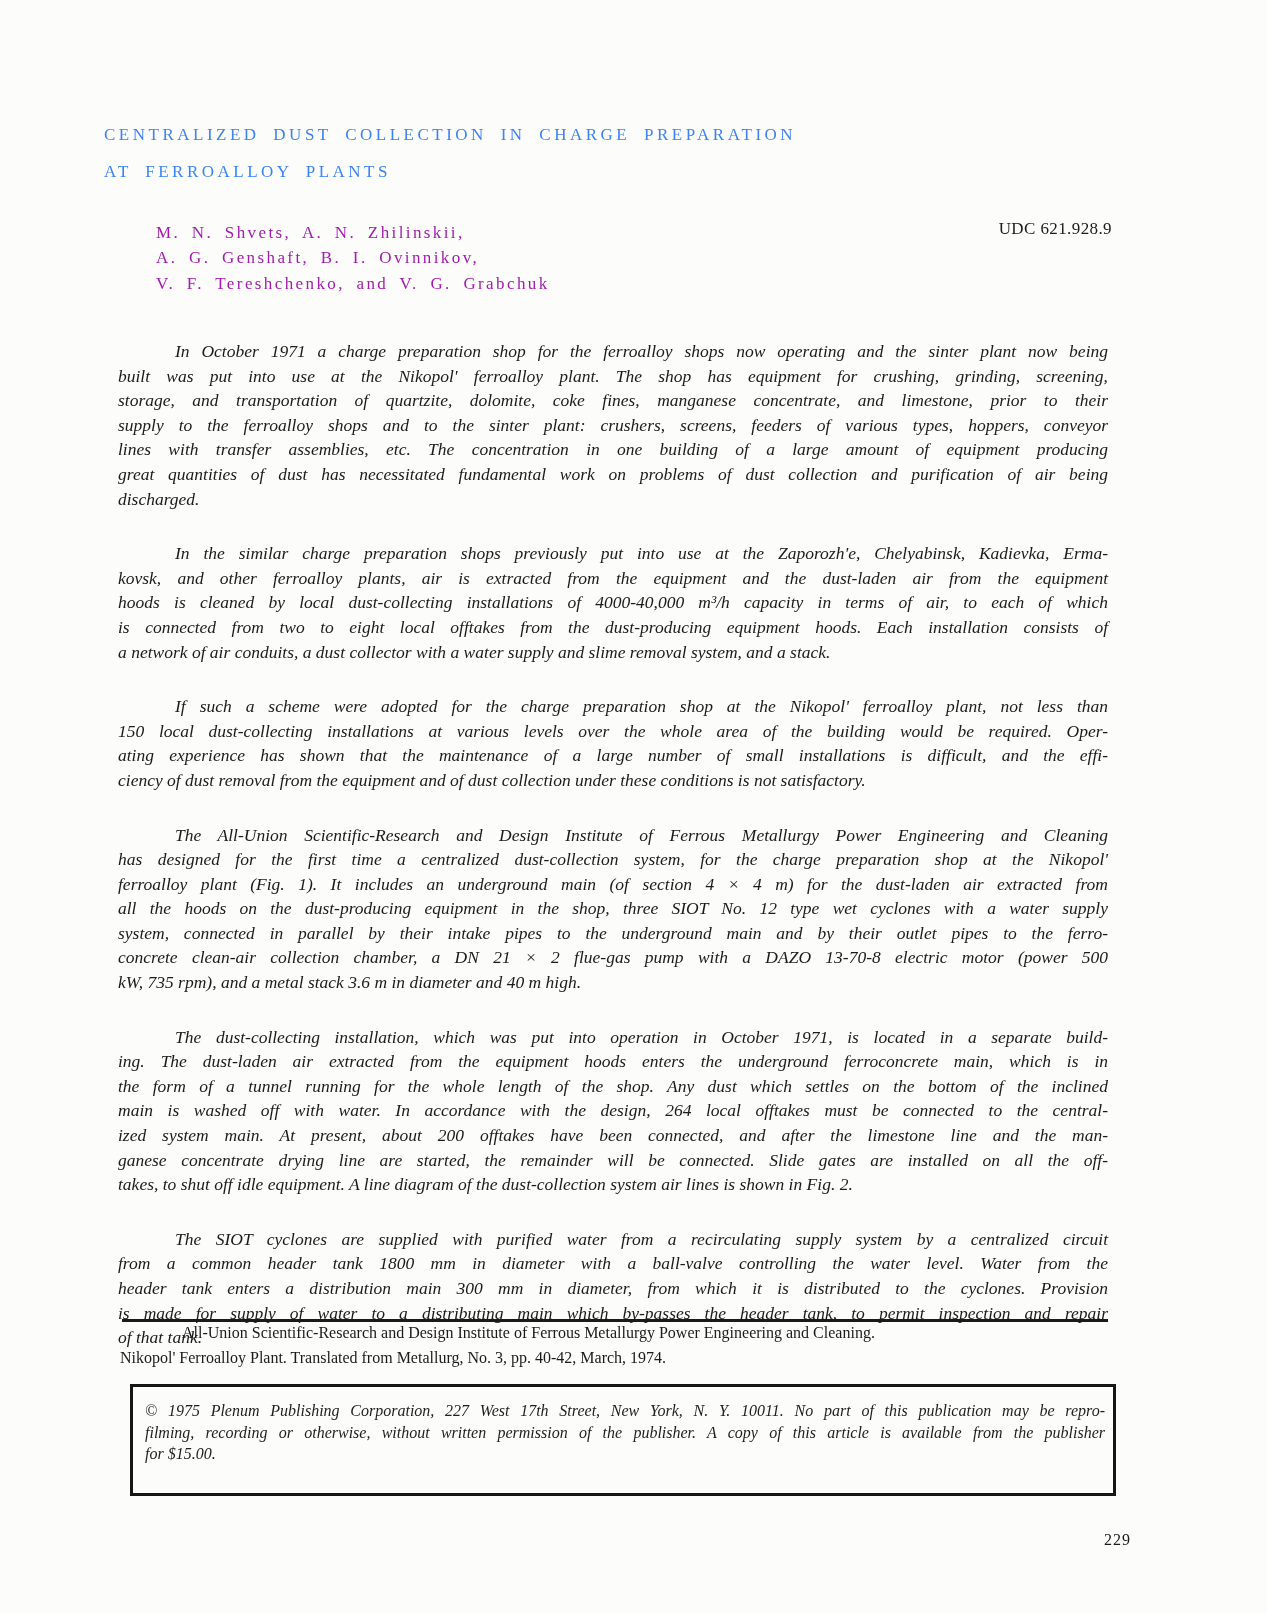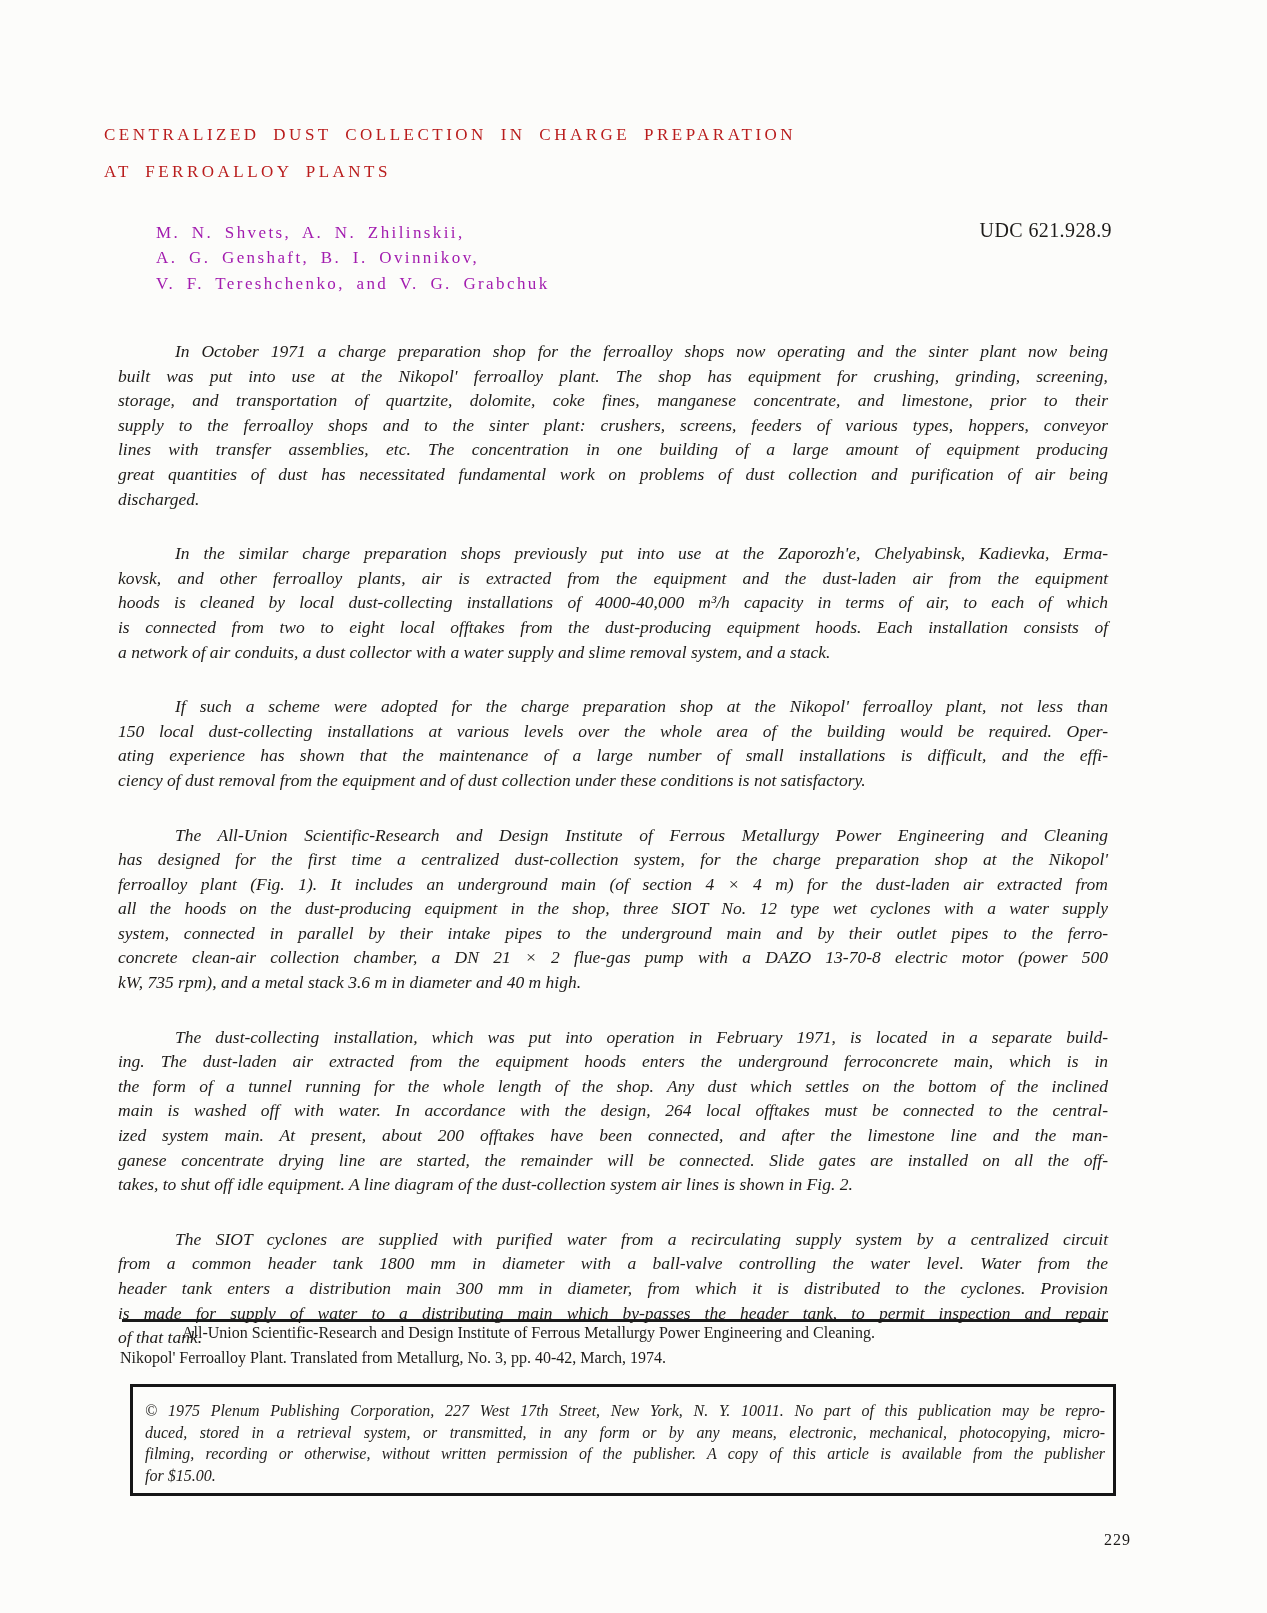--- a/index.html
+++ b/index.html
@@ -11,27 +11,27 @@
     position:relative;
     width:1267px; height:1613px;
     margin:0 auto;
     background:#fcfcfa;
     color:#1d1b19;
     overflow:hidden;
   }
   .title-line {
     position:absolute; left:104px;
     font-size:17px; letter-spacing:3.5px; word-spacing:6px;
-    white-space:nowrap; color:#b91c1c;
+    white-space:nowrap; color:#3b82f6;
   }
   #title1 { top:125px; }
   #title2 { top:162px; }
   .udc {
     position:absolute; top:219px; left:960px; width:152px;
-    text-align:right; font-size:20px; letter-spacing:0.4px;
+    text-align:right; font-size:17px; letter-spacing:0.4px;
     white-space:nowrap;
   }
   .authors {
     position:absolute; left:156px; top:220px;
     font-size:17px; letter-spacing:2.4px; word-spacing:5px;
     line-height:25.3px; white-space:nowrap; color:#a21caf;
   }
   .body-text {
     position:absolute; left:118px; top:339px; width:990px;
     font-size:17.5px; line-height:24.6px; color:#1d1b19;font-style:italic;
@@ -106,21 +106,21 @@
       <div class="para">
         <div class="line first">The All-Union Scientific-Research and Design Institute of Ferrous Metallurgy Power Engineering and Cleaning</div>
         <div class="line">has designed for the first time a centralized dust-collection system, for the charge preparation shop at the Nikopol'</div>
         <div class="line">ferroalloy plant (Fig. 1).  It includes an underground main (of section 4 × 4 m) for the dust-laden air extracted from</div>
         <div class="line">all the hoods on the dust-producing equipment in the shop, three SIOT No. 12 type wet cyclones with a water supply</div>
         <div class="line">system, connected in parallel by their intake pipes to the underground main and by their outlet pipes to the ferro-</div>
         <div class="line">concrete clean-air collection chamber, a DN 21 × 2 flue-gas pump with a DAZO 13-70-8 electric motor (power 500</div>
         <div class="line last">kW, 735 rpm), and a metal stack 3.6 m in diameter and 40 m high.</div>
       </div>
       <div class="para">
-        <div class="line first">The dust-collecting installation, which was put into operation in February 1971, is located in a separate build-</div>
+        <div class="line first">The dust-collecting installation, which was put into operation in October 1971, is located in a separate build-</div>
         <div class="line">ing.  The dust-laden air extracted from the equipment hoods enters the underground ferroconcrete main, which is in</div>
         <div class="line">the form of a tunnel running for the whole length of the shop.  Any dust which settles on the bottom of the inclined</div>
         <div class="line">main is washed off with water.  In accordance with the design, 264 local offtakes must be connected to the central-</div>
         <div class="line">ized system main.  At present, about 200 offtakes have been connected, and after the limestone line and the man-</div>
         <div class="line">ganese concentrate drying line are started, the remainder will be connected.  Slide gates are installed on all the off-</div>
         <div class="line last">takes, to shut off idle equipment.  A line diagram of the dust-collection system air lines is shown in Fig. 2.</div>
       </div>
       <div class="para">
         <div class="line first">The SIOT cyclones are supplied with purified water from a recirculating supply system by a centralized circuit</div>
         <div class="line">from a common header tank 1800 mm in diameter with a ball-valve controlling the water level.  Water from the</div>
@@ -132,20 +132,19 @@
 
   <div class="footnote-rule"></div>
 
   <div class="footnote">
     <div class="fline first">All-Union Scientific-Research and Design Institute of Ferrous Metallurgy Power Engineering and Cleaning.</div>
     <div class="fline">Nikopol' Ferroalloy Plant.  Translated from Metallurg, No. 3, pp. 40-42, March, 1974.</div>
   </div>
 
   <div class="copyright-box">
     <div class="cline">© 1975 Plenum Publishing Corporation, 227 West 17th Street, New York, N. Y. 10011. No part of this publication may be repro-</div>
-    <div class="cline">duced, stored in a retrieval system, or transmitted, in any form or by any means, electronic, mechanical, photocopying, micro-</div>
     <div class="cline">filming, recording or otherwise, without written permission of the publisher. A copy of this article is available from the publisher</div>
     <div class="cline last">for $15.00.</div>
   </div>
 
   <div class="page-number">229</div>
 
 </div>
 
 </body></html>

